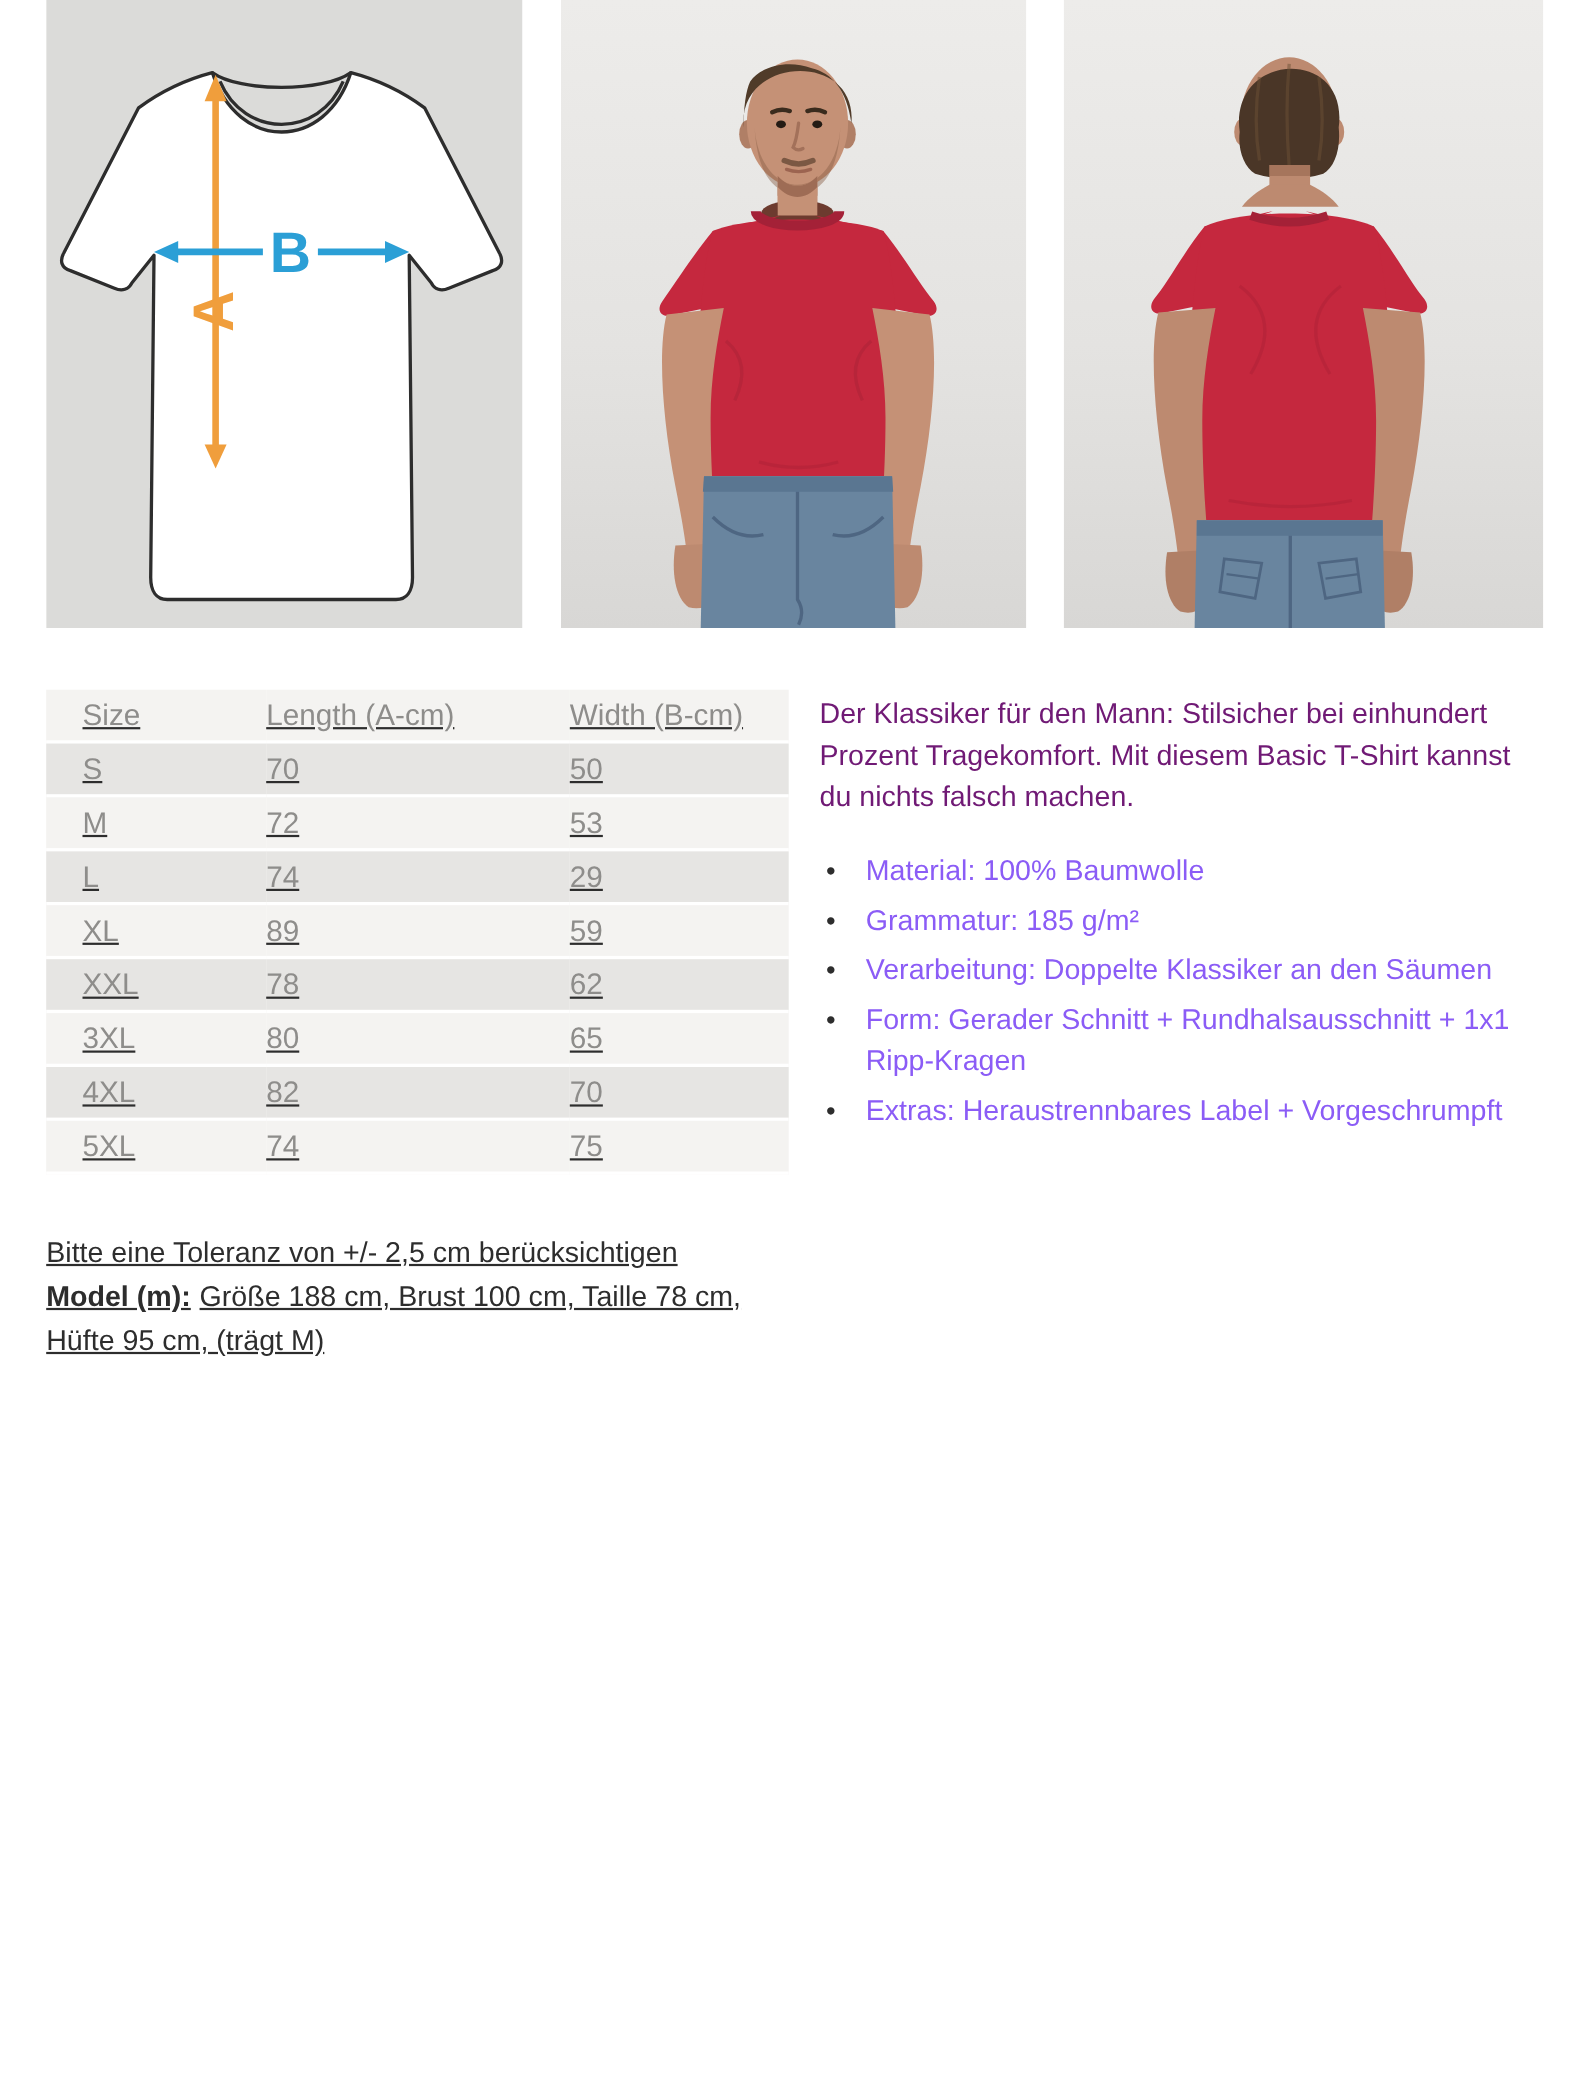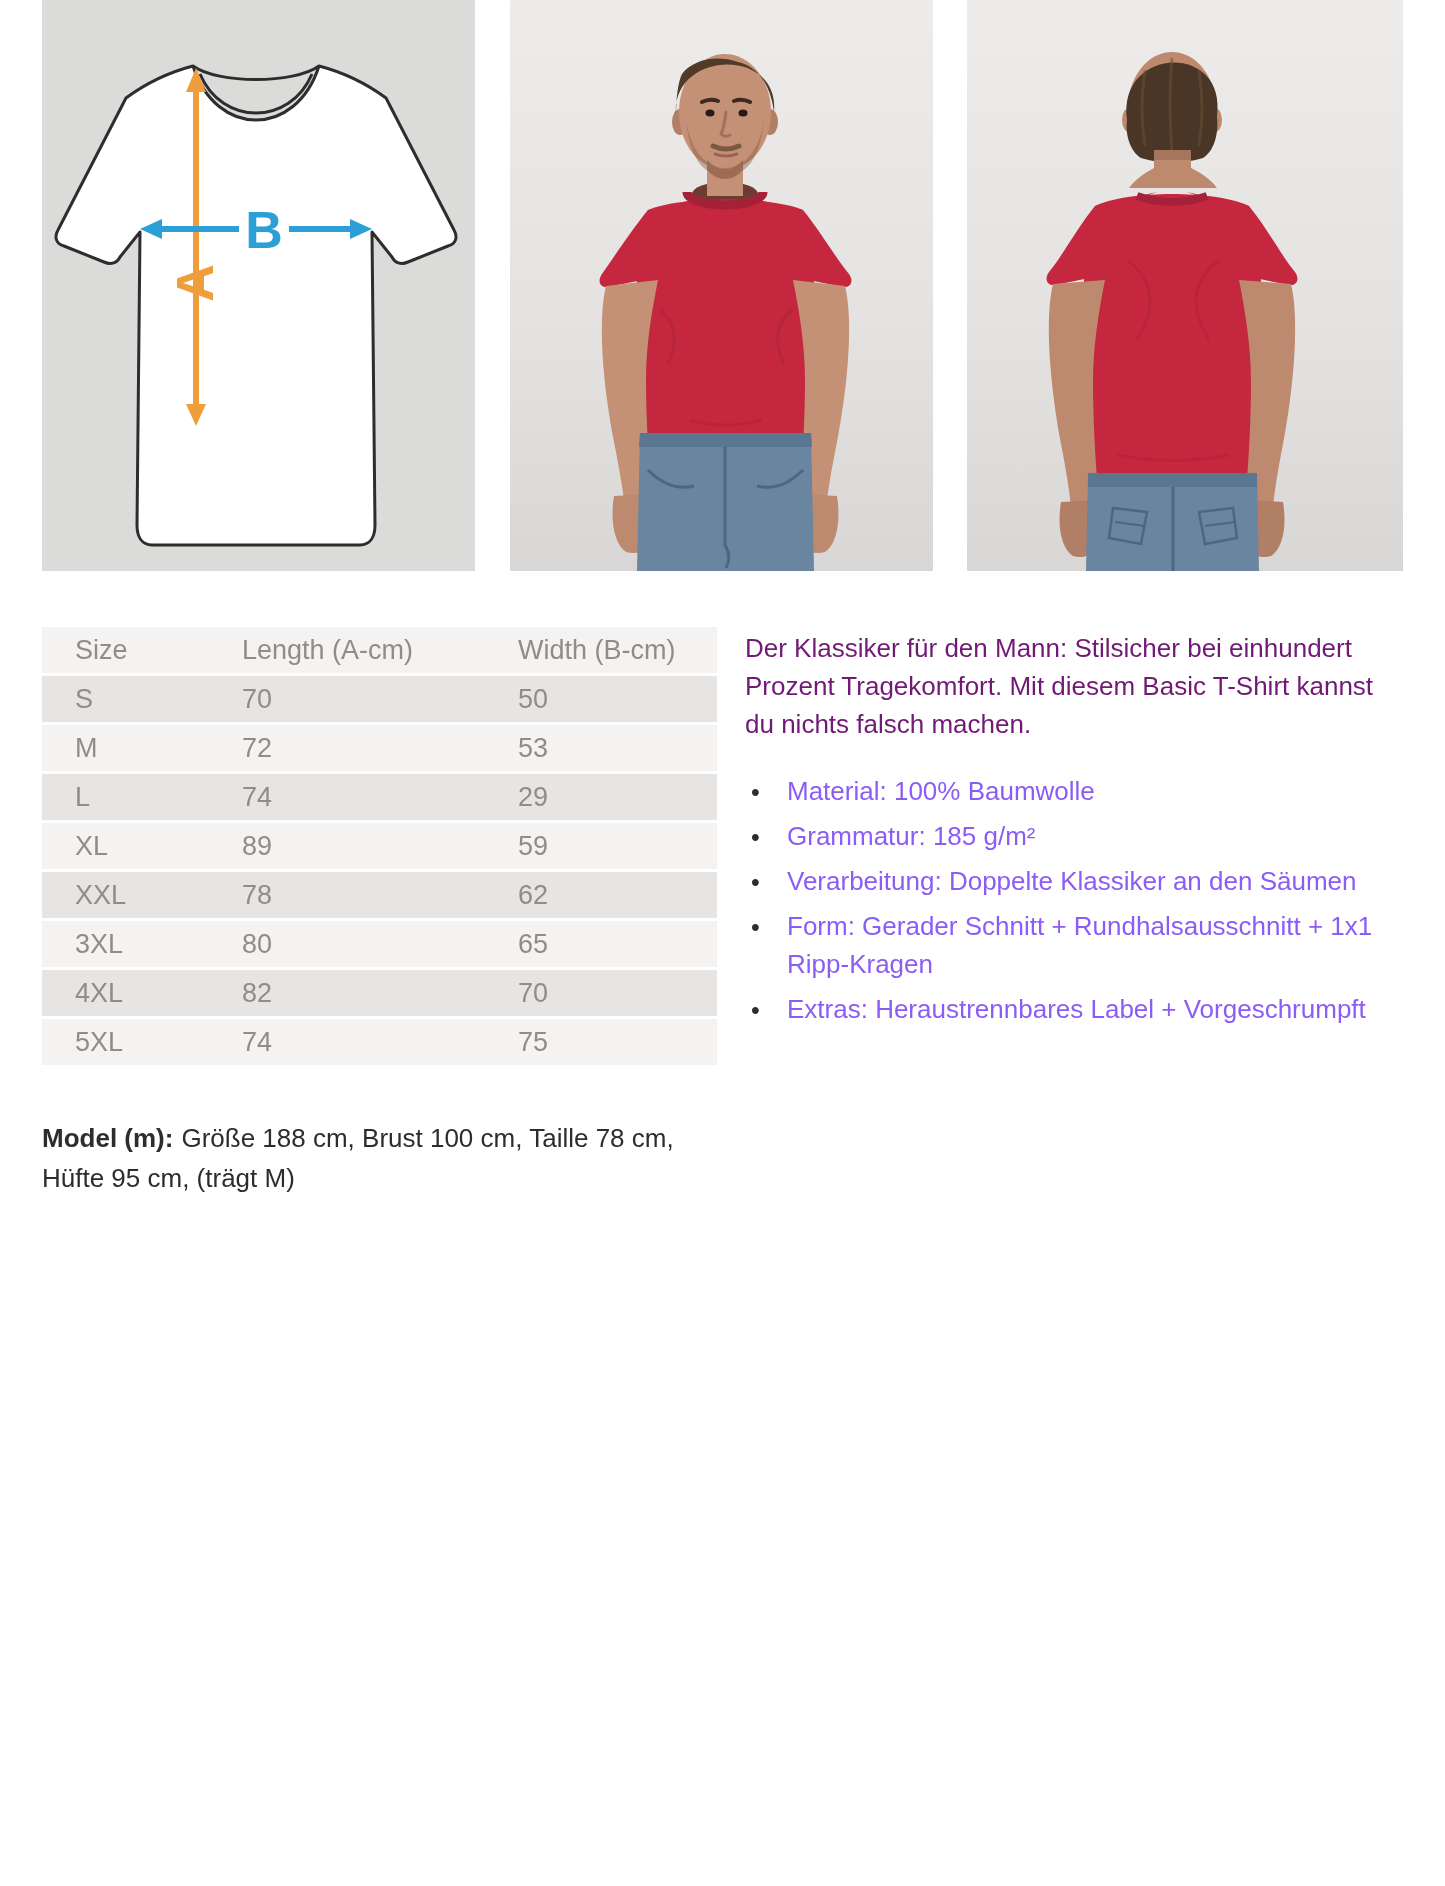--- a/index.html
+++ b/index.html
@@ -24,21 +24,21 @@
   .panel-back    { width: 436px; }
   figure.panel svg { display: block; width: 100%; height: 100%; }
 
   
   .content-row {
     display: flex;
     padding: 0 42px;
     margin-top: 56px;
     align-items: flex-start;
   }
-  .left-col  { width: 675px; flex: none; }
+  .left-col  { width: 675px; flex: none; text-decoration: underline; }
   .right-col { width: 652px; flex: none; margin-left: 28px; padding-top: 2px; }
 
   
   table.size-table {
     width: 675px;
     border-collapse: separate;
     border-spacing: 0;
     table-layout: fixed;
   }
   table.size-table th, table.size-table td {
@@ -308,20 +308,21 @@
           </tr>
           <tr class="row-light">
             <td>5XL</td>
             <td>74</td>
             <td>75</td>
           </tr>
         </tbody>
       </table>
 
       <div class="notes">
+        <p>Bitte eine Toleranz von +/- 2,5 cm berücksichtigen</p>
         <p><span class="model-label">Model (m):</span><span class="model-details">Größe 188 cm, Brust 100 cm, Taille 78 cm, Hüfte 95 cm, (trägt M)</span></p>
       </div>
     </div>
 
     <div class="right-col">
       <p class="desc-intro">Der Klassiker für den Mann: Stilsicher bei ein­hundert Prozent Tragekomfort. Mit diesem Basic T-Shirt kannst du nichts falsch machen.</p>
       <ul class="features">
         <li>Material: 100% Baumwolle</li>
         <li>Grammatur: 185 g/m²</li>
         <li>Verarbeitung: Doppelte Klassiker an den Säumen</li>

